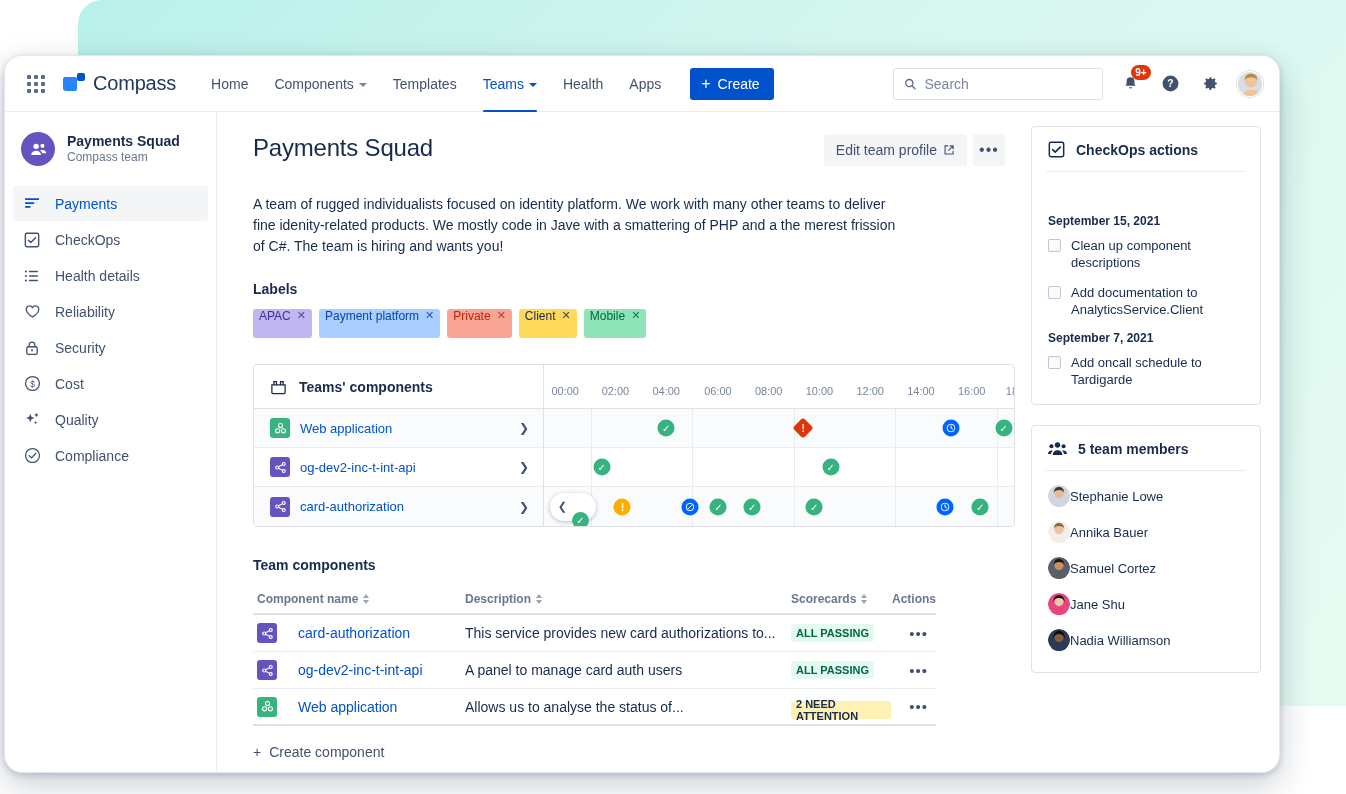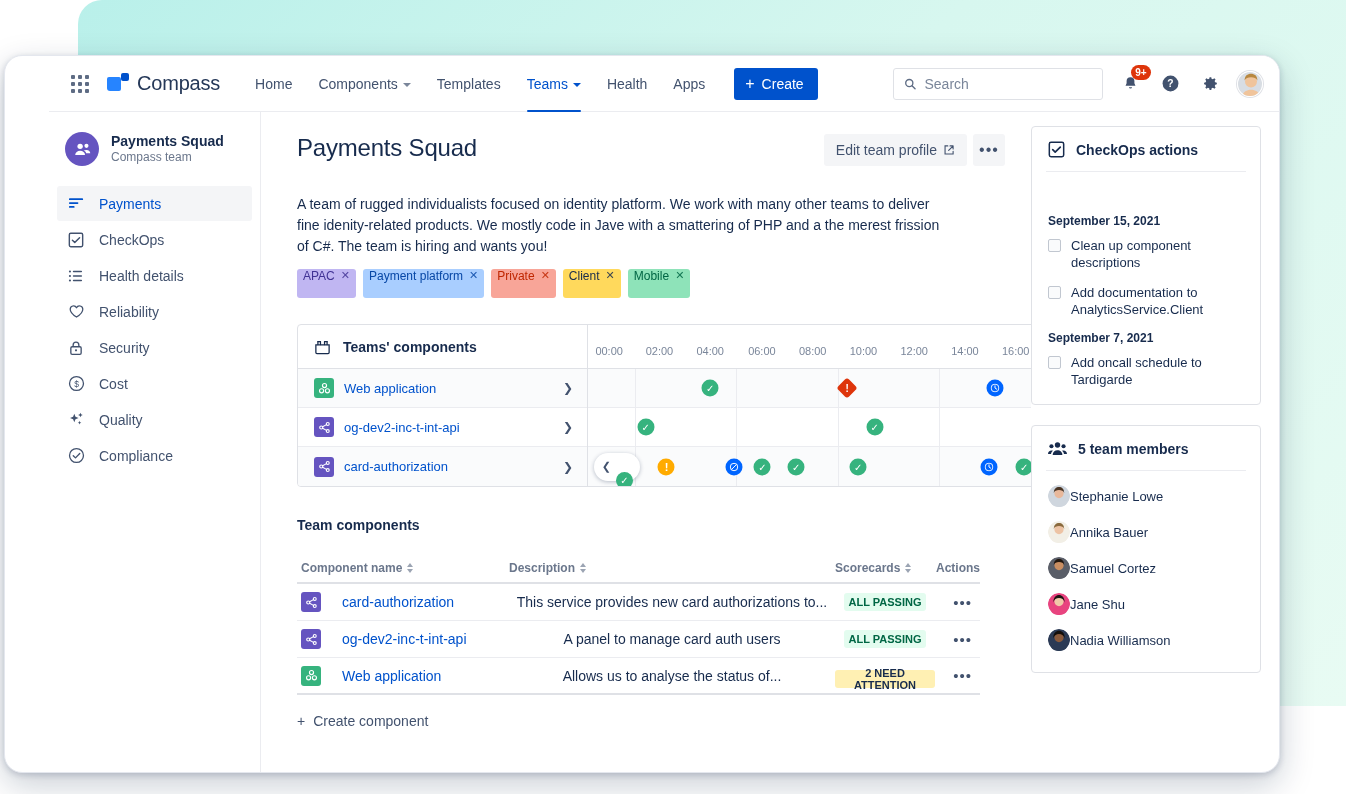--- a/index.html
+++ b/index.html
@@ -17,21 +17,20 @@
     border-radius: 24px 0 0 0;
   }
 
   
   .window {
     position: absolute; left: 4px; top: 55px; width: 1276px; height: 718px;
     background: #ffffff; border-radius: 18px;
     border: 1px solid #e4e7ee;
     box-shadow: 0 12px 34px rgba(9,30,66,.22), 0 2px 6px rgba(9,30,66,.18);
     overflow: hidden;
-    padding-left: 44px;
   }
 
   
   .topnav {
     height: 56px; display: flex; align-items: center; padding: 0 16px 0 18px;
     border-bottom: 1px solid #ebecf0; background: #fff; gap: 0;
   }
   .appswitch { width: 26px; height: 26px; display:flex; align-items:center; justify-content:center; cursor:pointer; }
   .grid9 { display:grid; grid-template-columns: repeat(3,4px); grid-template-rows: repeat(3,4px); gap:3px; }
   .grid9 i { width:4px; height:4px; background:#5e6c84; border-radius:1px; display:block; }
@@ -149,21 +148,21 @@
   .mk.crit { background:#de350b; border-radius:3px; transform:translate(-50%,-50%) rotate(45deg); width:15px;height:15px; font-weight:700;}
   .mk.crit span { transform:rotate(-45deg); display:block; }
   .mk-pill {
     position:absolute; top:50%; transform:translateY(-50%); height:28px; background:#fff; border-radius:16px;
     box-shadow:0 1px 4px rgba(9,30,66,.28); display:flex; align-items:center; gap:5px; padding:0 7px 0 8px; z-index:3;
   }
   .mk-pill .pchev { font-size:11px; color:#42526e; cursor:pointer;}
 
   
   .tc-title { margin-top:30px; font-size:14px; font-weight:700; color:#172b4d;}
-  .tbl { margin-top:21px; width:683px;text-align:center; }
+  .tbl { margin-top:12px; width:683px; }
   .tbl-head { display:flex; align-items:center; height:30px; border-bottom:2px solid #dfe1e6; }
   .th { font-size:12px; font-weight:700; color:#6b778c; display:flex; align-items:center; gap:5px; cursor:pointer;}
   .sorter { display:flex; flex-direction:column; gap:2px; opacity:.75;}
   .sorter i { width:0;height:0;border-left:3px solid transparent;border-right:3px solid transparent; display:block;}
   .sorter i.up { border-bottom:4px solid #7a869a; }
   .sorter i.dn { border-top:4px solid #7a869a; }
   .c-name { width:212px; padding-left:4px; }
   .c-desc { width:326px; }
   .c-score { width:100px; }
   .c-act { width:45px; justify-content:flex-end; }
@@ -417,20 +416,21 @@
               </svg>
             </button>
             <button class="btn-icon-sq">
               <span>•••</span>
             </button>
           </div>
         </div>
 
         <div class="desc">A team of rugged individualists focused on identity platform. We work with many other teams to deliver fine idenity-related products. We mostly code in Jave with a smattering of PHP and a the merest frission of C#. The team is hiring and wants you!</div>
 
+        <div class="labels-title">Labels</div>
 
         <div class="chips">
           <div class="chip" style="background:#c0b6f2;color:#403294">
             <span>APAC</span>
             <span class="x">✕</span>
           </div>
           <div class="chip" style="background:#a9ceff;color:#0747a6">
             <span>Payment platform</span>
             <span class="x">✕</span>
           </div>

